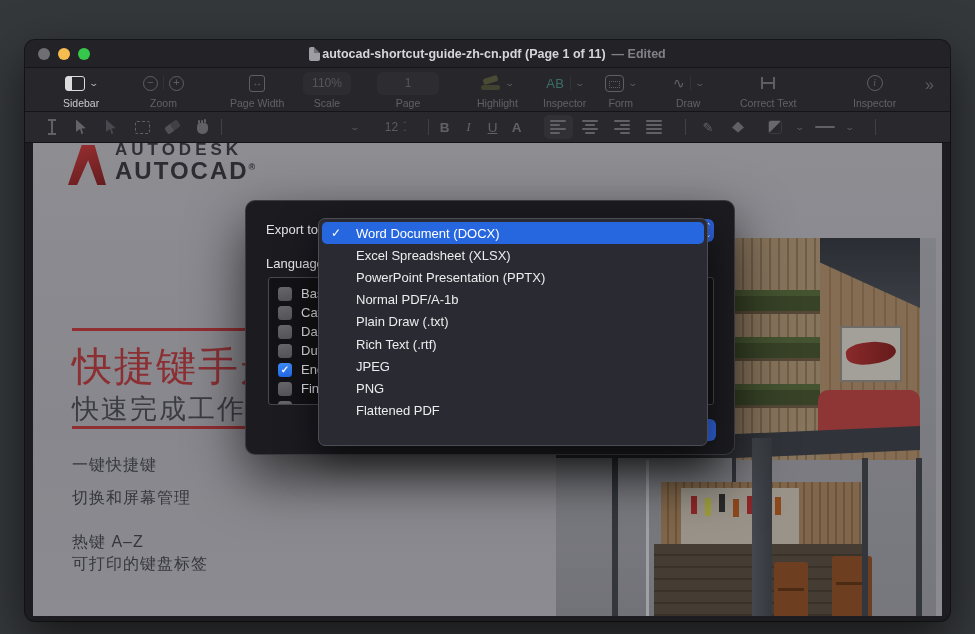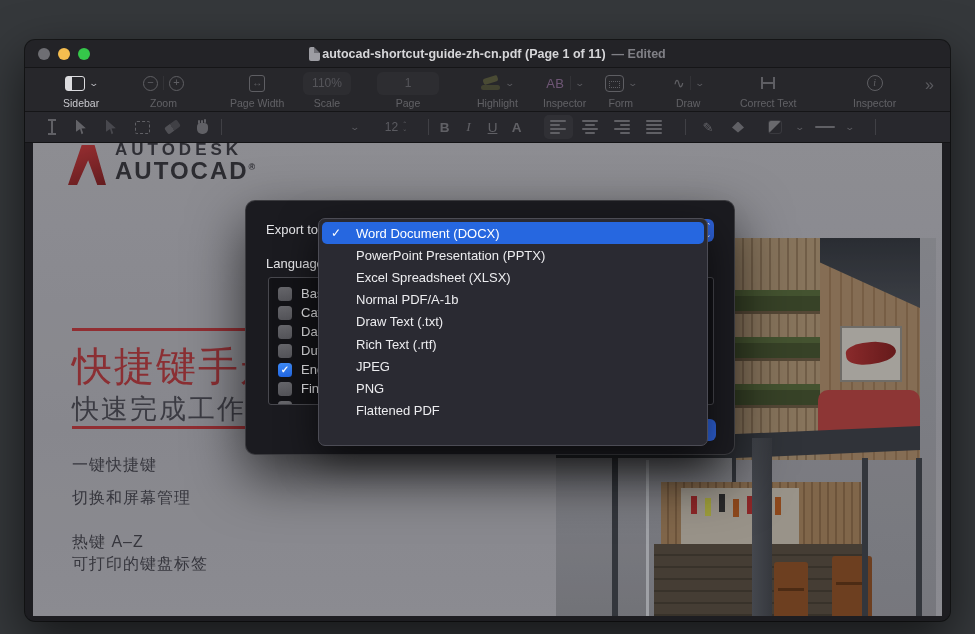--- a/index.html
+++ b/index.html
@@ -39,21 +39,21 @@
   .vsep1 { width:1px; height:14px; background:#4a4a4f; }
   .icon-pagewidth { width:16px; height:17px; border:1.5px solid #c6c6cb; border-radius:3px;
     color:#c6c6cb; font-size:10px; line-height:13px; text-align:center; }
   .valbox { min-width:48px; height:23px; background:#39393e; border-radius:6px; color:#a9a9af;
     font-size:12px; display:flex; align-items:center; justify-content:center; padding:0 8px; }
   .icon-marker { width:20px; height:14px; position:relative; }
   .icon-marker::before { content:""; position:absolute; left:2px; top:1px; width:15px; height:6px;
     background:#8d8e45; border-radius:2px; transform:rotate(-18deg); }
   .icon-marker::after { content:""; position:absolute; left:0; bottom:0; width:19px; height:5px;
     background:#73743a; border-radius:3px; }
-  .ab-glyph { font-size:13px; color:#f0abfc; letter-spacing:.5px; }
+  .ab-glyph { font-size:13px; color:#5eead4; letter-spacing:.5px; }
   .icon-form { width:19px; height:17px; border:1.5px solid #c6c6cb; border-radius:4px; position:relative; }
   .icon-form::after { content:""; position:absolute; left:3px; right:3px; bottom:3px; height:5px;
     border:1px dotted #c6c6cb; border-radius:1px; }
   .squiggle { font-size:14px; color:#c6c6cb; }
   .icon-ibeam2 { width:14px; height:12px; border-left:2px solid #c6c6cb; border-right:2px solid #c6c6cb; position:relative; }
   .icon-ibeam2::after { content:""; position:absolute; left:0; right:0; top:5px; height:2px; background:#c6c6cb; }
   .icon-info { width:16px; height:16px; border:1.5px solid #c6c6cb; border-radius:50%;
     color:#c6c6cb; font-size:10px; line-height:13px; text-align:center; font-family:"Liberation Serif",serif; font-style:italic; }
   .more-glyph { font-size:16px; color:#b9b9bf; }
 
@@ -452,30 +452,30 @@
         </div>
       <button class="export-btn"></button>
     </div>
 
     <div class="menu" id="formatmenu">
         <div class="menu-item selected">
           <span class="check">✓</span>
           <span>Word Document (DOCX)</span>
         </div>
         <div class="menu-item">
+          <span>Excel Spreadsheet (XLSX)</span>
+        </div>
+        <div class="menu-item">
           <span>PowerPoint Presentation (PPTX)</span>
         </div>
         <div class="menu-item">
-          <span>Excel Spreadsheet (XLSX)</span>
-        </div>
-        <div class="menu-item">
           <span>Normal PDF/A-1b</span>
         </div>
         <div class="menu-item">
-          <span>Draw Text (.txt)</span>
+          <span>Plain Draw (.txt)</span>
         </div>
         <div class="menu-item">
           <span>Rich Text (.rtf)</span>
         </div>
         <div class="menu-item">
           <span>JPEG</span>
         </div>
         <div class="menu-item">
           <span>PNG</span>
         </div>

